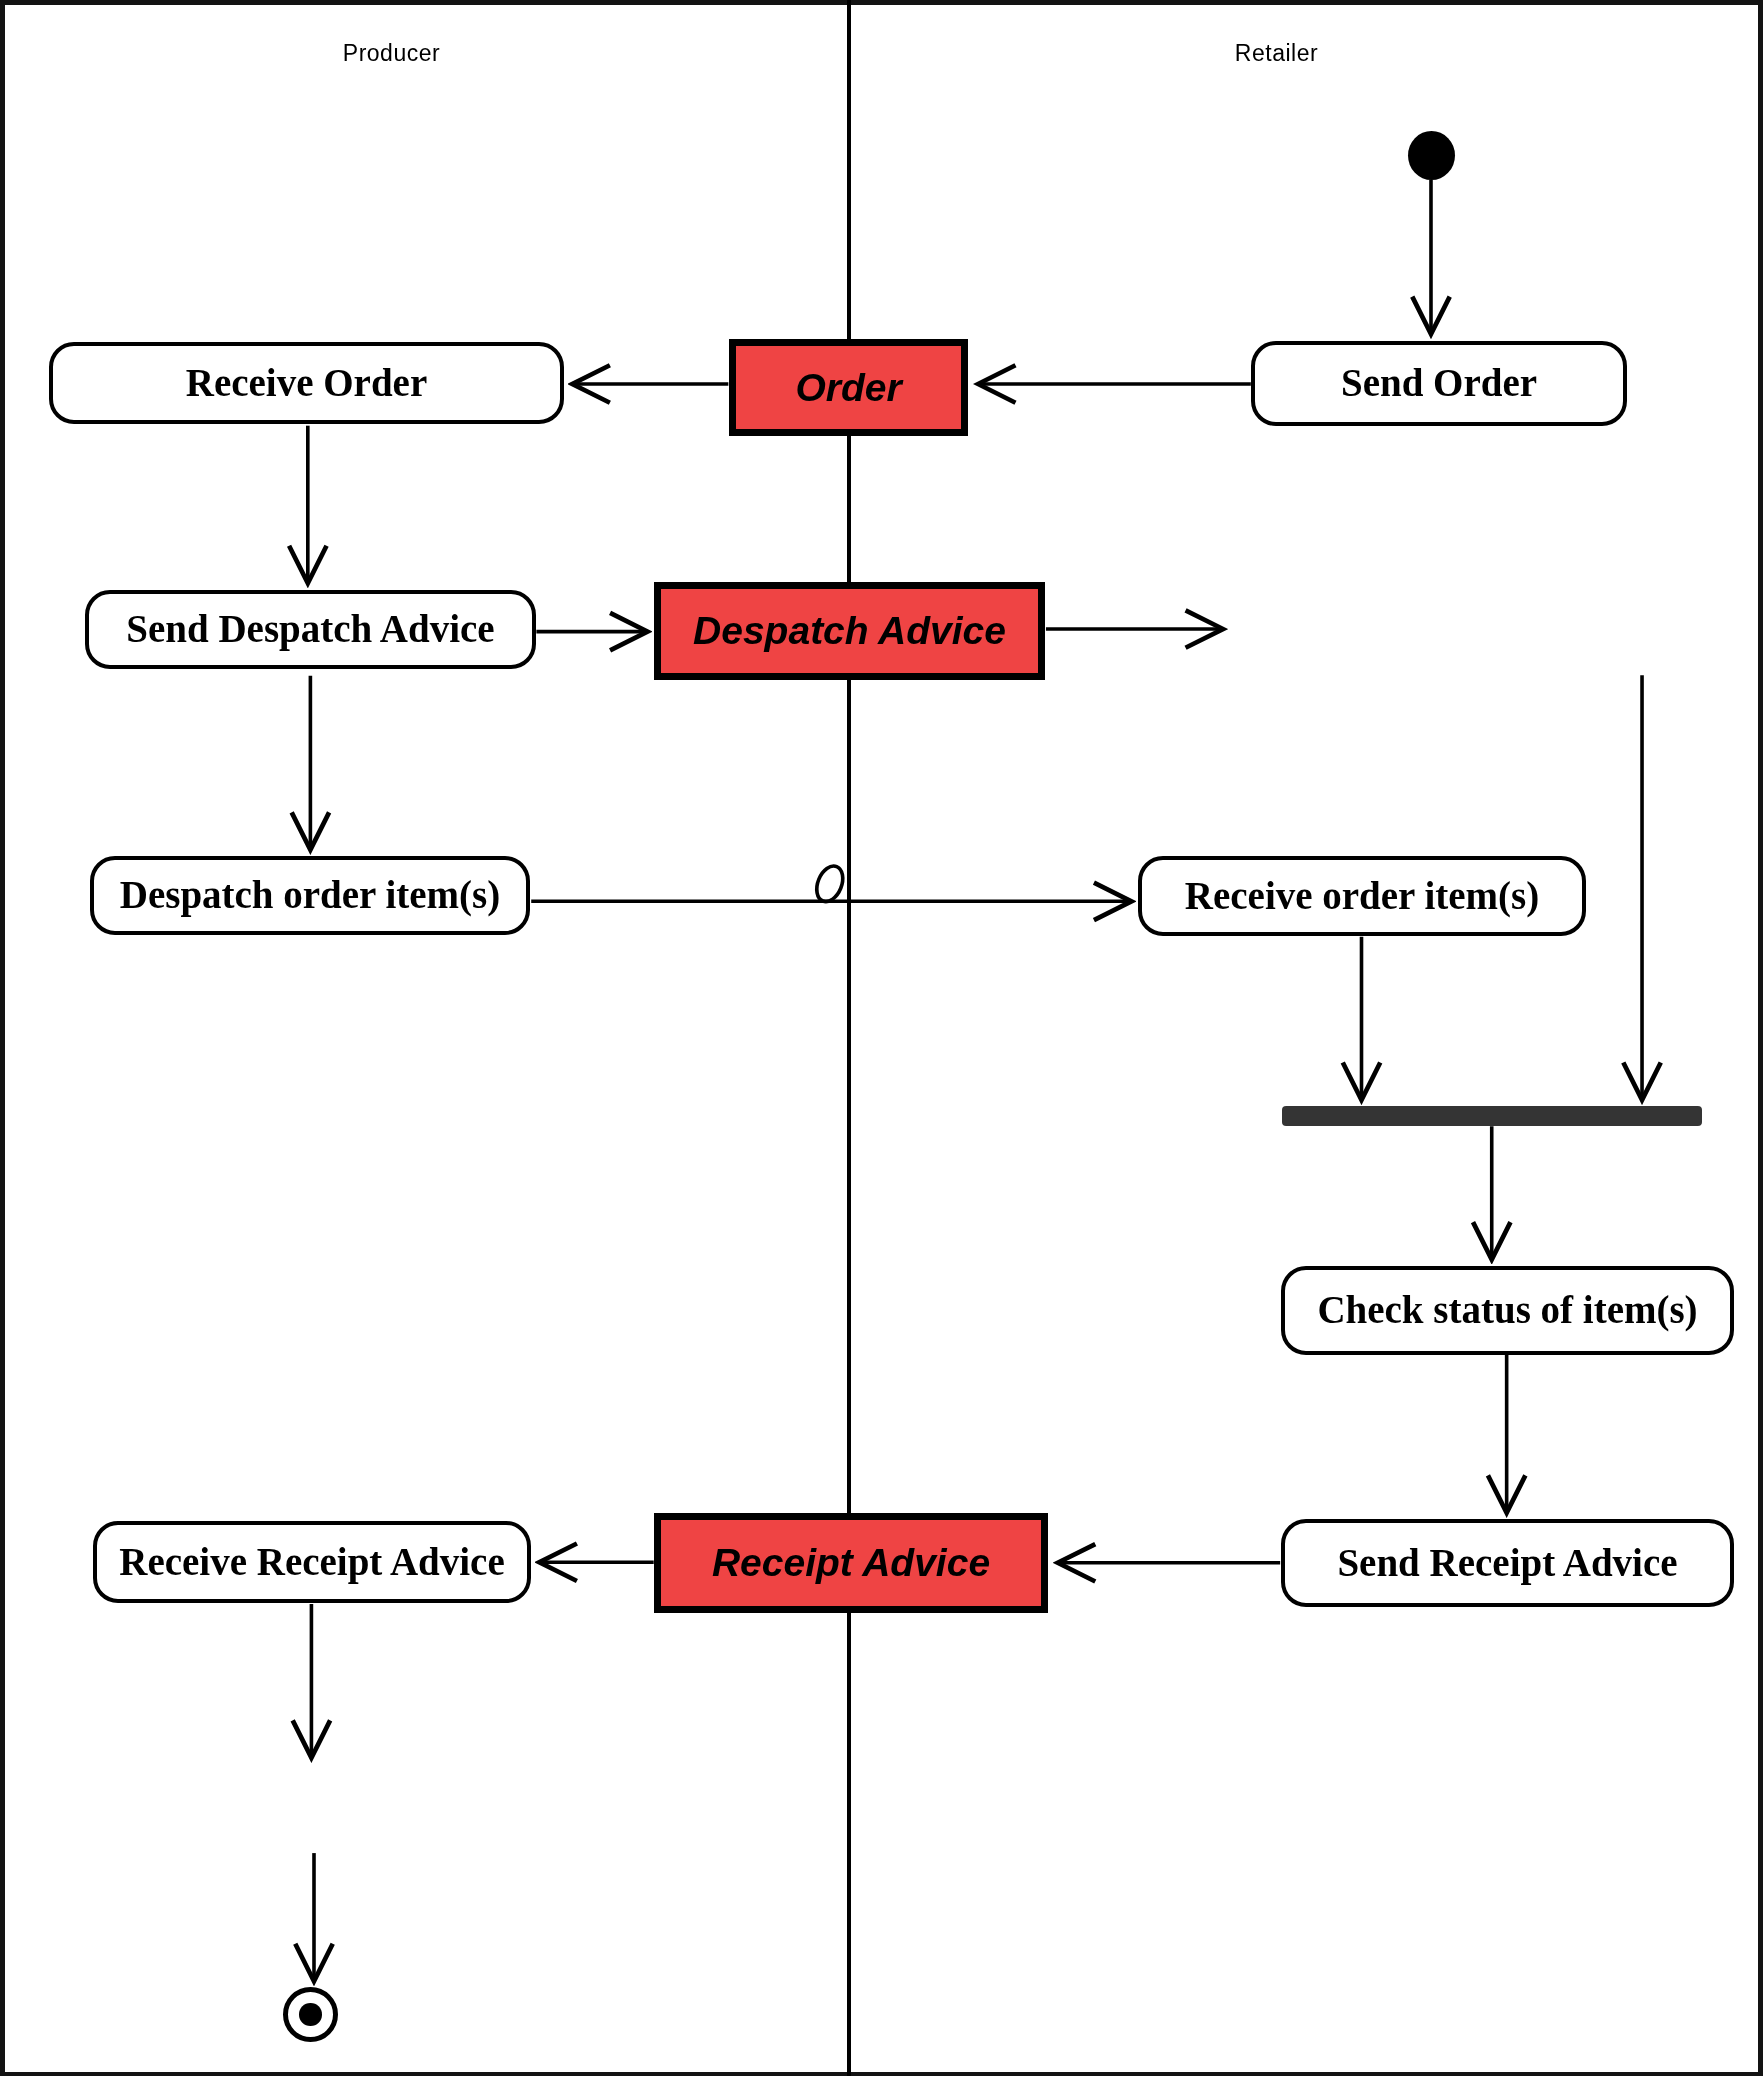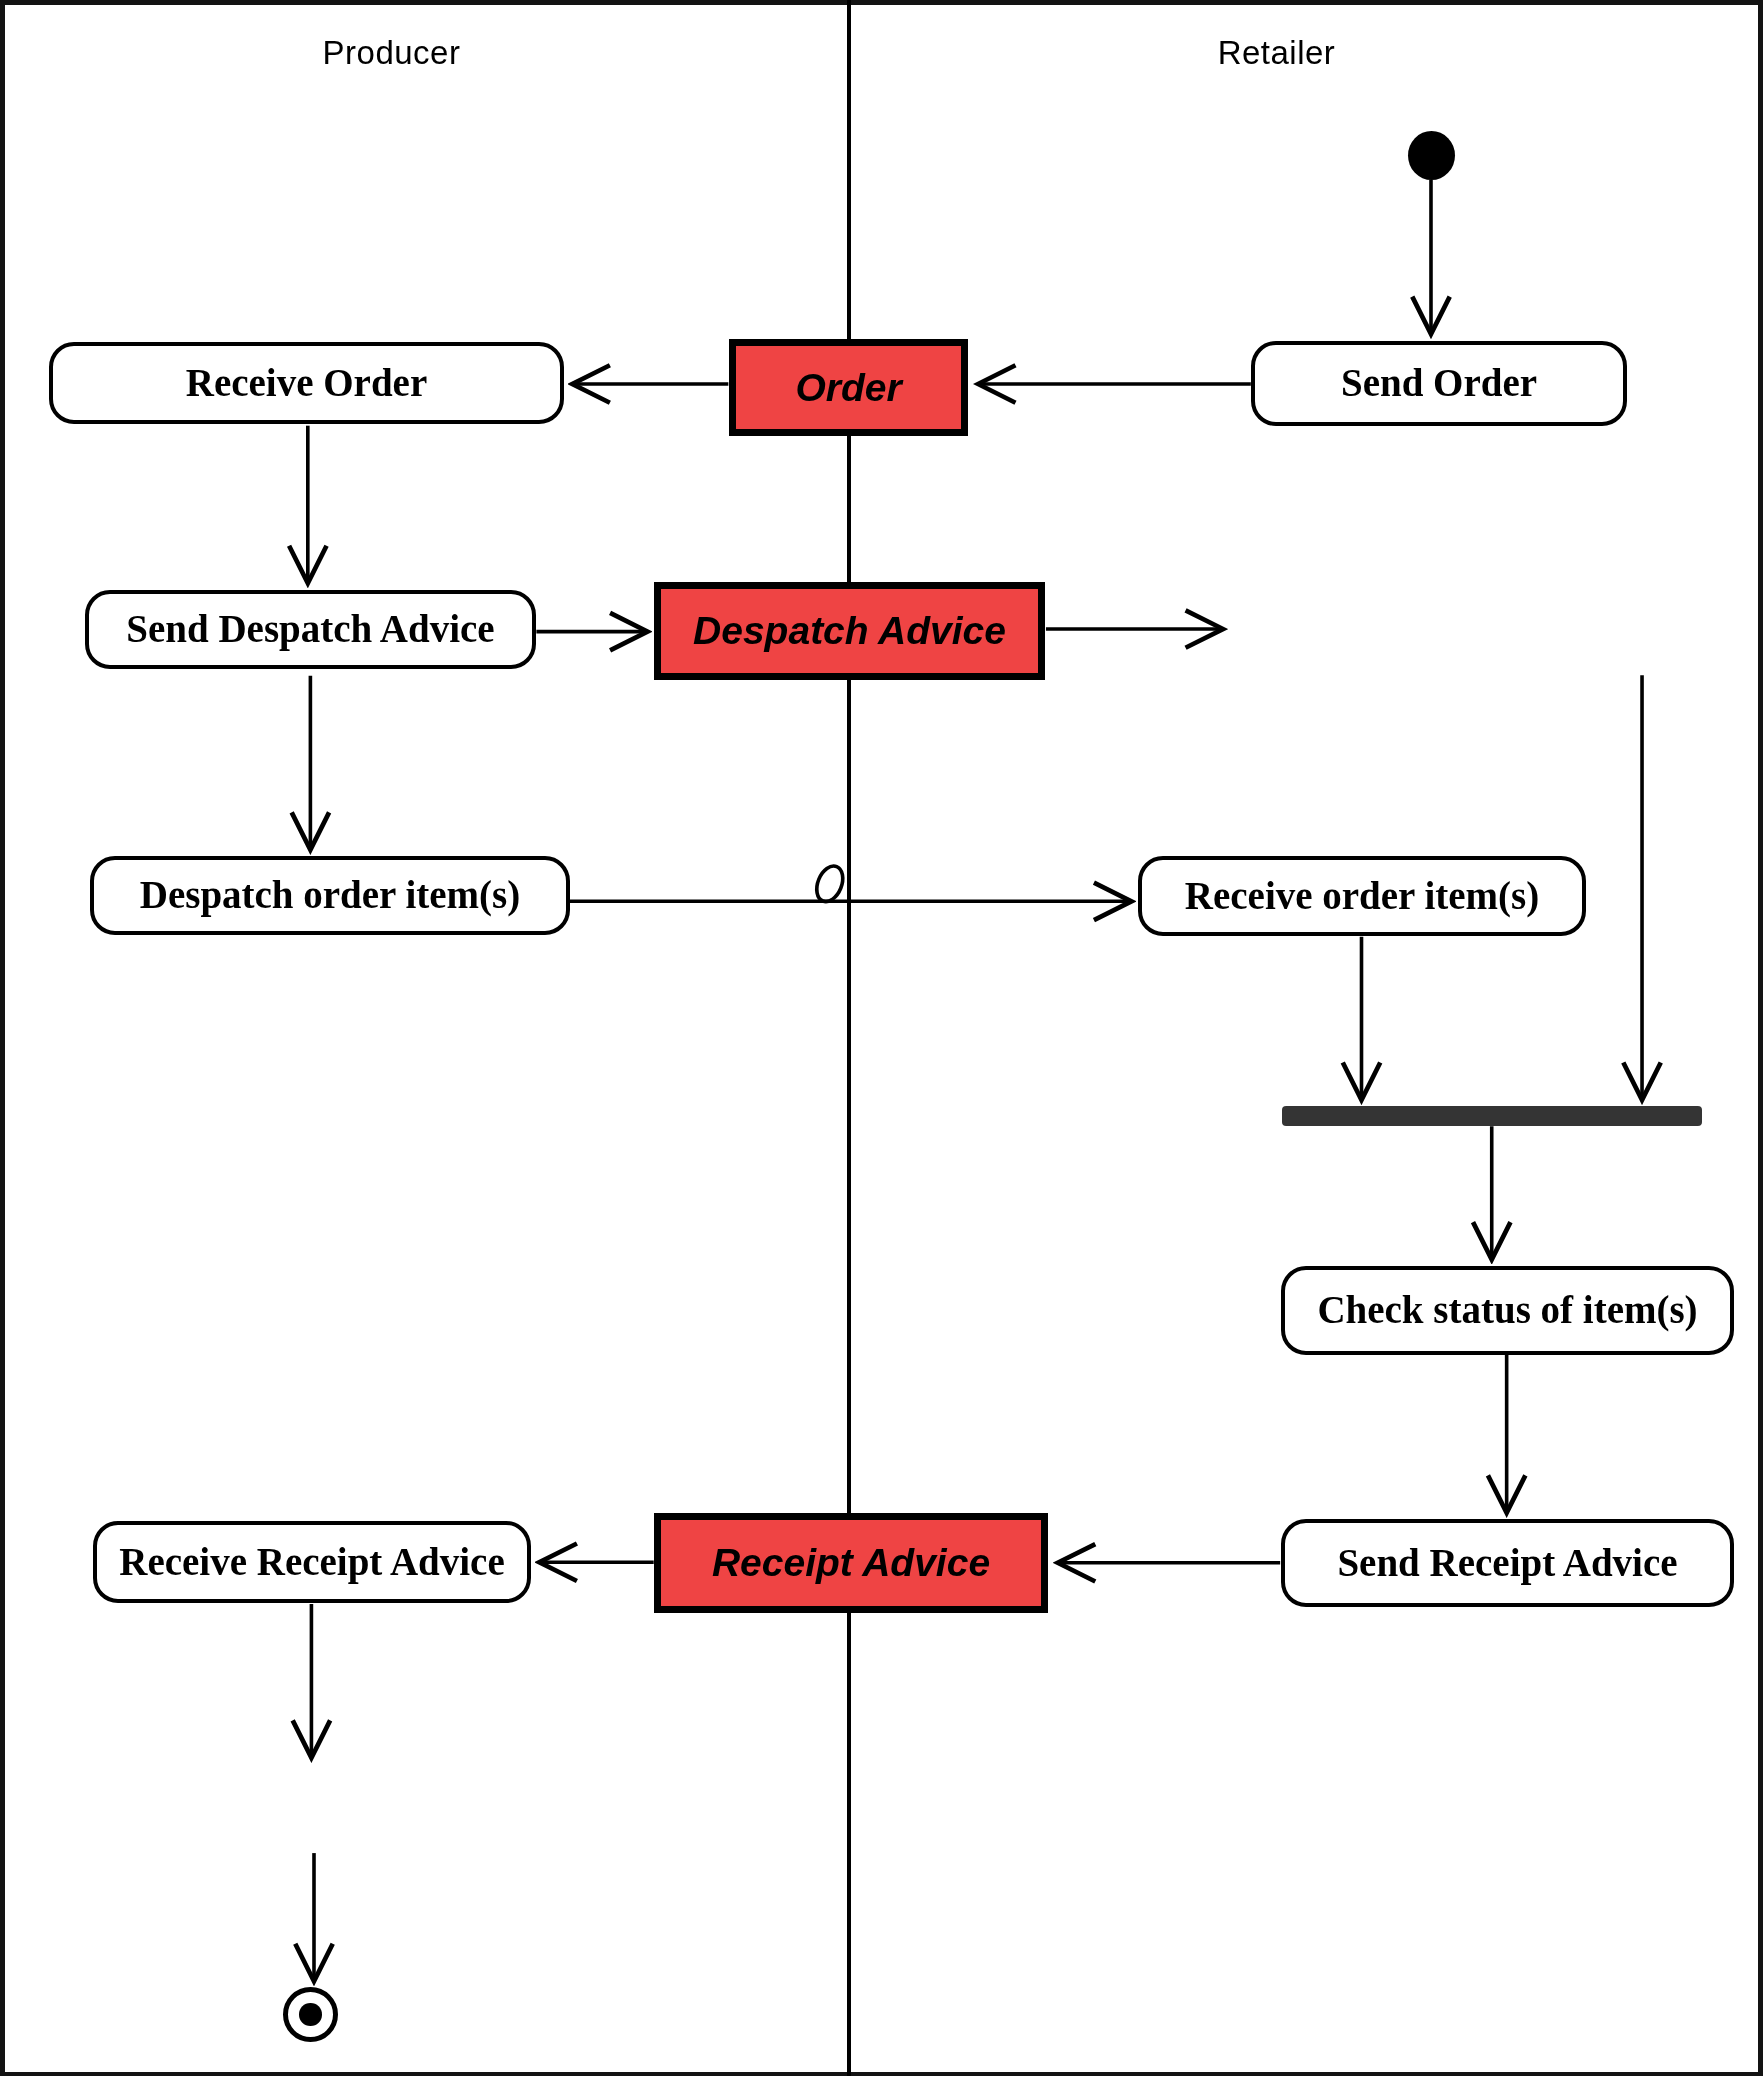--- a/index.html
+++ b/index.html
@@ -16,21 +16,21 @@
     box-sizing:border-box;
   }
   #lane-divider{
     position:absolute;top:0;bottom:0;left:847px;width:3.6px;
     background:#000000;
   }
   .lane-label{
     position:absolute;
     width:319px;height:36px;
     display:flex;align-items:center;justify-content:center;
-    font-size:33px;font-weight:400;color:#000;
+    font-size:23px;font-weight:400;color:#000;
     letter-spacing:0.5px;
   }
   #edges{position:absolute;left:0;top:0;width:1763px;height:2077px;}
   .action{
     position:absolute;
     box-sizing:border-box;
     background:#ffffff;
     border:4.1px solid #000000;
     border-radius:25px;
     display:flex;align-items:center;justify-content:center;
@@ -124,21 +124,21 @@
 
   <div class="action" style="left:85px;top:590px;width:451px;height:79px;">
     <span>Send Despatch Advice</span>
   </div>
 
   <div class="object-node" style="left:654px;top:582px;width:391px;height:98px;">
     <span>Despatch Advice</span>
   </div>
 
 
-  <div class="action" style="left:90px;top:856px;width:480px;height:79px;">
+  <div class="action" style="left:90px;top:856px;width:440px;height:79px;">
     <span>Despatch order item(s)</span>
   </div>
 
   <div class="action" style="left:1138px;top:856px;width:448px;height:80px;">
     <span>Receive order item(s)</span>
   </div>
 
   <div id="join-bar"></div>
 
   <div class="action" style="left:1281px;top:1266px;width:453px;height:89px;">

